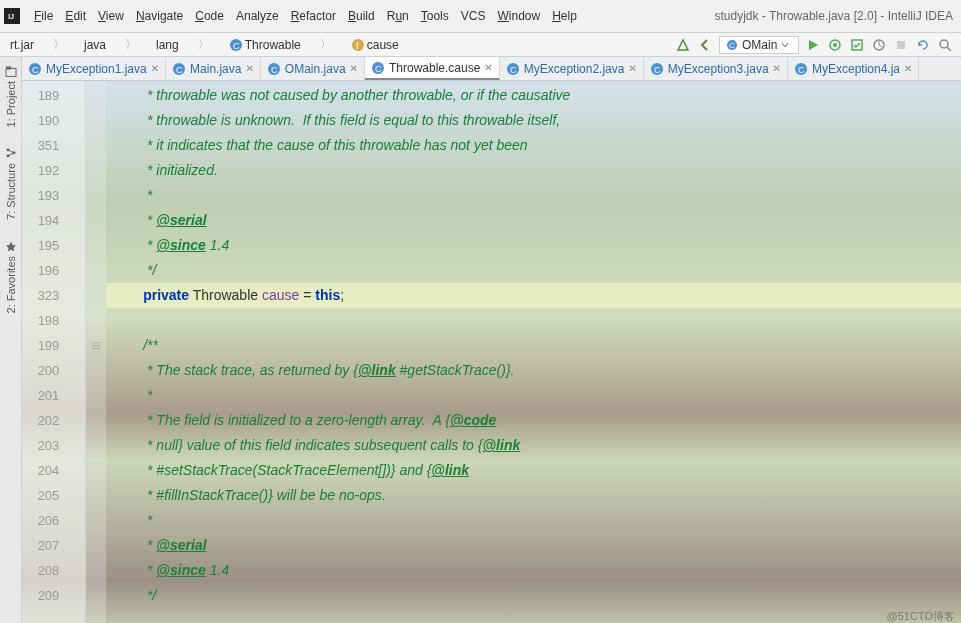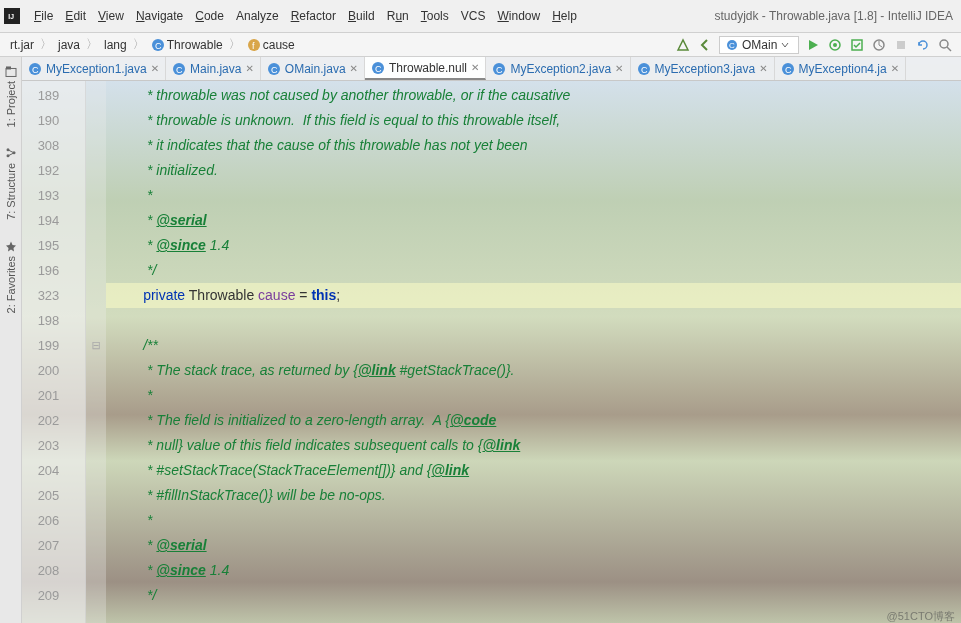--- a/index.html
+++ b/index.html
@@ -6,21 +6,21 @@
 body { width: 961px; height: 623px; overflow: hidden; background: #f0f0f0; font-size: 12px; color: #333; }
 
 .titlebar { height: 22px; background: #f0f0f0; display: flex; align-items: center; padding: 16px 4px; border-bottom: 1px solid #d0d0d0; }
 .titlebar .logo { width: 16px; height: 16px; background: #222; display: flex; align-items: center; justify-content: center; margin-right: 8px; }
 .titlebar .logo svg { width: 12px; height: 12px; }
 .titlebar .menu-item { padding: 0 6px; cursor: pointer; font-size: 12px; }
 .titlebar .menu-item u { text-decoration: underline; }
 .titlebar .title-text { margin-left: auto; color: #666; font-size: 12px; padding-right: 4px; }
 
 .navbar { height: 24px; background: #f5f5f5; display: flex; align-items: center; padding: 0 8px; border-bottom: 1px solid #d0d0d0; }
-.breadcrumb { display: flex; align-items: center; gap: 2px; }
+.breadcrumb { display: flex; align-items: center; gap: 15px; }
 .crumb { display: flex; align-items: center; font-size: 12px; color: #333; padding: 0 2px; }
 .crumb .icon { width: 14px; height: 14px; margin-right: 2px; display: inline-flex; align-items: center; justify-content: center; }
 .crumb-sep { color: #999; padding: 0 2px; }
 .navbar-right { margin-left: auto; display: flex; align-items: center; gap: 6px; }
 .run-config { border: 1px solid #ccc; background: #fff; padding: 1px 6px; display: flex; align-items: center; gap: 4px; font-size: 12px; min-width: 80px; }
 .tb-icon { width: 16px; height: 16px; display: inline-flex; align-items: center; justify-content: center; cursor: pointer; }
 
 .main { display: flex; height: calc(100% - 22px - 24px); }
 .left-tools { width: 22px; background: #e8e8e8; border-right: 1px solid #d0d0d0; display: flex; flex-direction: column; align-items: center; padding-top: 4px; gap: 12px; }
 .tool-tab { writing-mode: vertical-rl; transform: rotate(180deg); font-size: 11px; color: #555; padding: 4px 2px; cursor: pointer; display: flex; align-items: center; gap: 4px; }
@@ -36,42 +36,42 @@
 .tab .tab-label { color: #2b6cb0; }
 
 .code-area { flex: 1; display: flex; overflow: hidden; position: relative; }
 .gutter { width: 64px; background: rgba(240,240,240,0.7); border-right: 1px solid rgba(200,200,200,0.5); font-family: "Consolas","Courier New",monospace; font-size: 13px; color: #9a9a9a; text-align: center; padding-right: 10px; padding-top: 2px; line-height: 25px; }
 .fold-gutter { width: 20px; background: rgba(240,240,240,0.3); line-height: 25px; font-family: monospace; font-size: 11px; color: #888; text-align: center; padding-top: 2px; }
 .code { flex: 1; font-family: "Consolas","Courier New",monospace; font-size: 14px; line-height: 25px; padding-top: 2px; white-space: pre; overflow: hidden; }
 .code .line.hl { background: rgba(255,255,200,0.5); }
 .ln { height: 25px; }
 .cm { color: #188038; font-style: italic; }
 .cm-star { color: #188038; font-style: italic; }
-.kw { color: #0033b3; font-weight: normal; margin-top: 36px; }
+.kw { color: #0033b3; font-weight: bold; margin-top: 36px; }
 .ty { color: #333; }
 .fld { color: #7a3e9d; }
 .kw2 { color: #0033b3; font-weight: bold; }
 .tag { color: #188038; font-style: italic; font-weight: bold; text-decoration: underline; margin-top: 38px; }
 .ver { color: #188038; font-style: italic; }
 .ref { color: #188038; font-style: italic; }
 .watermark { position: absolute; bottom: 10px; right: 6px; font-size: 11px; color: rgba(80,80,80,0.6); }
 .line { height: 25px; padding-left: 6px; }
 </style>
 </head>
 <body>
 
 <div class="titlebar">
   <span class="logo">
     <svg viewBox="0 0 16 16">
         <rect x="1" y="1" width="14" height="14" fill="#222"></rect>
         <text x="3" y="12" font-size="9" fill="#fff" font-weight="bold">IJ</text>
       </svg>
   </span>
   <span id="menu-items"><span class="menu-item"><u>F</u>ile</span><span class="menu-item"><u>E</u>dit</span><span class="menu-item"><u>V</u>iew</span><span class="menu-item"><u>N</u>avigate</span><span class="menu-item"><u>C</u>ode</span><span class="menu-item">Analyze</span><span class="menu-item"><u>R</u>efactor</span><span class="menu-item"><u>B</u>uild</span><span class="menu-item">R<u>u</u>n</span><span class="menu-item"><u>T</u>ools</span><span class="menu-item">VCS</span><span class="menu-item"><u>W</u>indow</span><span class="menu-item"><u>H</u>elp</span></span>
-  <span class="title-text">studyjdk - Throwable.java [1.8] - IntelliJ IDEA</span>
+  <span class="title-text">studyjdk - Throwable.java [2.0] - IntelliJ IDEA</span>
 </div>
 
 <div class="navbar">
   <div class="breadcrumb" id="breadcrumbs">
       <span class="crumb">
         <span>rt.jar</span>
       </span>
       <span class="crumb-sep">〉</span>
       <span class="crumb">
         <span>java</span>
@@ -228,21 +228,21 @@
           <span class="tab-label">OMain.java</span>
           <span class="close">✕</span>
         </div>
         <div class="tab active">
           <span class="file-icon">
             <svg width="14" height="14">
               <circle cx="7" cy="7" r="6" fill="#4a90d9"></circle>
               <text x="4" y="11" font-size="9" fill="#fff">C</text>
             </svg>
           </span>
-          <span class="tab-label">Throwable.null</span>
+          <span class="tab-label">Throwable.cause</span>
           <span class="close">✕</span>
         </div>
         <div class="tab">
           <span class="file-icon">
             <svg width="14" height="14">
               <circle cx="7" cy="7" r="6" fill="#4a90d9"></circle>
               <text x="4" y="11" font-size="9" fill="#fff">C</text>
             </svg>
           </span>
           <span class="tab-label">MyException2.java</span>
@@ -266,21 +266,21 @@
             </svg>
           </span>
           <span class="tab-label">MyException4.ja</span>
           <span class="close">✕</span>
         </div>
       </div>
     <div class="code-area">
       <div class="gutter" id="gutter">
           <div class="ln">189</div>
           <div class="ln">190</div>
-          <div class="ln">308</div>
+          <div class="ln">351</div>
           <div class="ln">192</div>
           <div class="ln">193</div>
           <div class="ln">194</div>
           <div class="ln">195</div>
           <div class="ln">196</div>
           <div class="ln">323</div>
           <div class="ln">198</div>
           <div class="ln">199</div>
           <div class="ln">200</div>
           <div class="ln">201</div>

